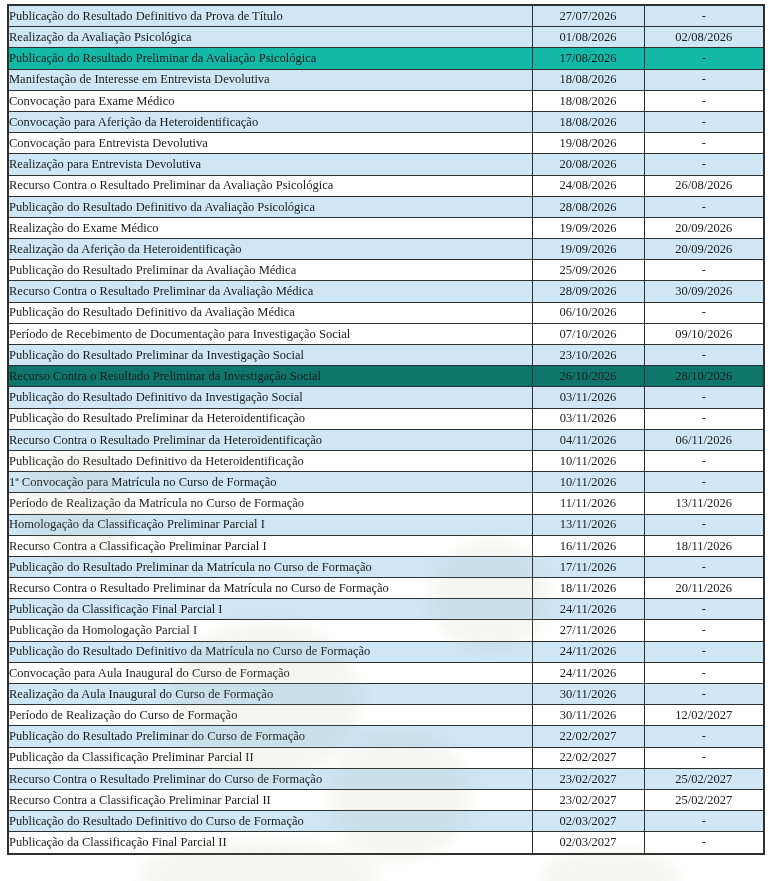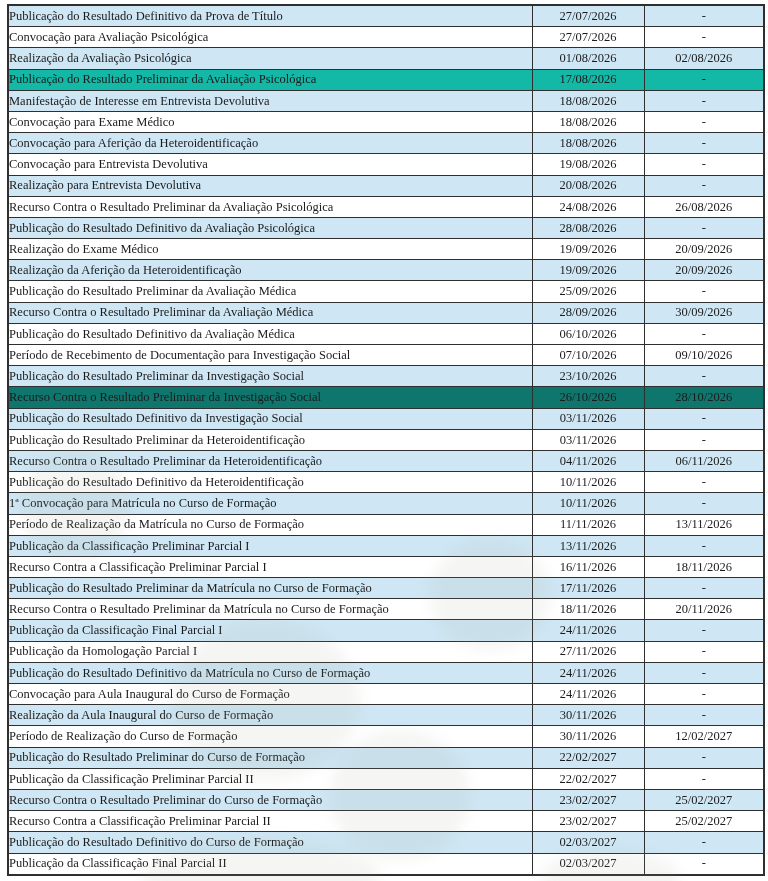--- a/index.html
+++ b/index.html
@@ -69,25 +69,20 @@
       <col style="width:524px">
       <col style="width:112px">
       <col style="width:120px">
     </colgroup>
     <tbody>
         <tr style="background: rgb(207, 231, 244);">
           <td class="event-cell">Publicação do Resultado Definitivo da Prova de Título</td>
           <td class="date-cell">27/07/2026</td>
           <td class="date-cell">-</td>
         </tr>
-        <tr style="background: rgb(255, 255, 255);">
-          <td class="event-cell">Convocação para Avaliação Psicológica</td>
-          <td class="date-cell">27/07/2026</td>
-          <td class="date-cell">-</td>
-        </tr>
         <tr style="background: rgb(207, 231, 244);">
           <td class="event-cell">Realização da Avaliação Psicológica</td>
           <td class="date-cell">01/08/2026</td>
           <td class="date-cell">02/08/2026</td>
         </tr>
         <tr style="background: #14b8a6;">
           <td class="event-cell">Publicação do Resultado Preliminar da Avaliação Psicológica</td>
           <td class="date-cell">17/08/2026</td>
           <td class="date-cell">-</td>
         </tr>
@@ -190,21 +185,21 @@
           <td class="event-cell">1ª Convocação para Matrícula no Curso de Formação</td>
           <td class="date-cell">10/11/2026</td>
           <td class="date-cell">-</td>
         </tr>
         <tr style="background: rgb(255, 255, 255);">
           <td class="event-cell">Período de Realização da Matrícula no Curso de Formação</td>
           <td class="date-cell">11/11/2026</td>
           <td class="date-cell">13/11/2026</td>
         </tr>
         <tr style="background: rgb(207, 231, 244);">
-          <td class="event-cell">Publicação da Classificação Preliminar Parcial I</td>
+          <td class="event-cell">Homologação da Classificação Preliminar Parcial I</td>
           <td class="date-cell">13/11/2026</td>
           <td class="date-cell">-</td>
         </tr>
         <tr style="background: rgb(255, 255, 255);">
           <td class="event-cell">Recurso Contra a Classificação Preliminar Parcial I</td>
           <td class="date-cell">16/11/2026</td>
           <td class="date-cell">18/11/2026</td>
         </tr>
         <tr style="background: rgb(207, 231, 244);">
           <td class="event-cell">Publicação do Resultado Preliminar da Matrícula no Curso de Formação</td>

